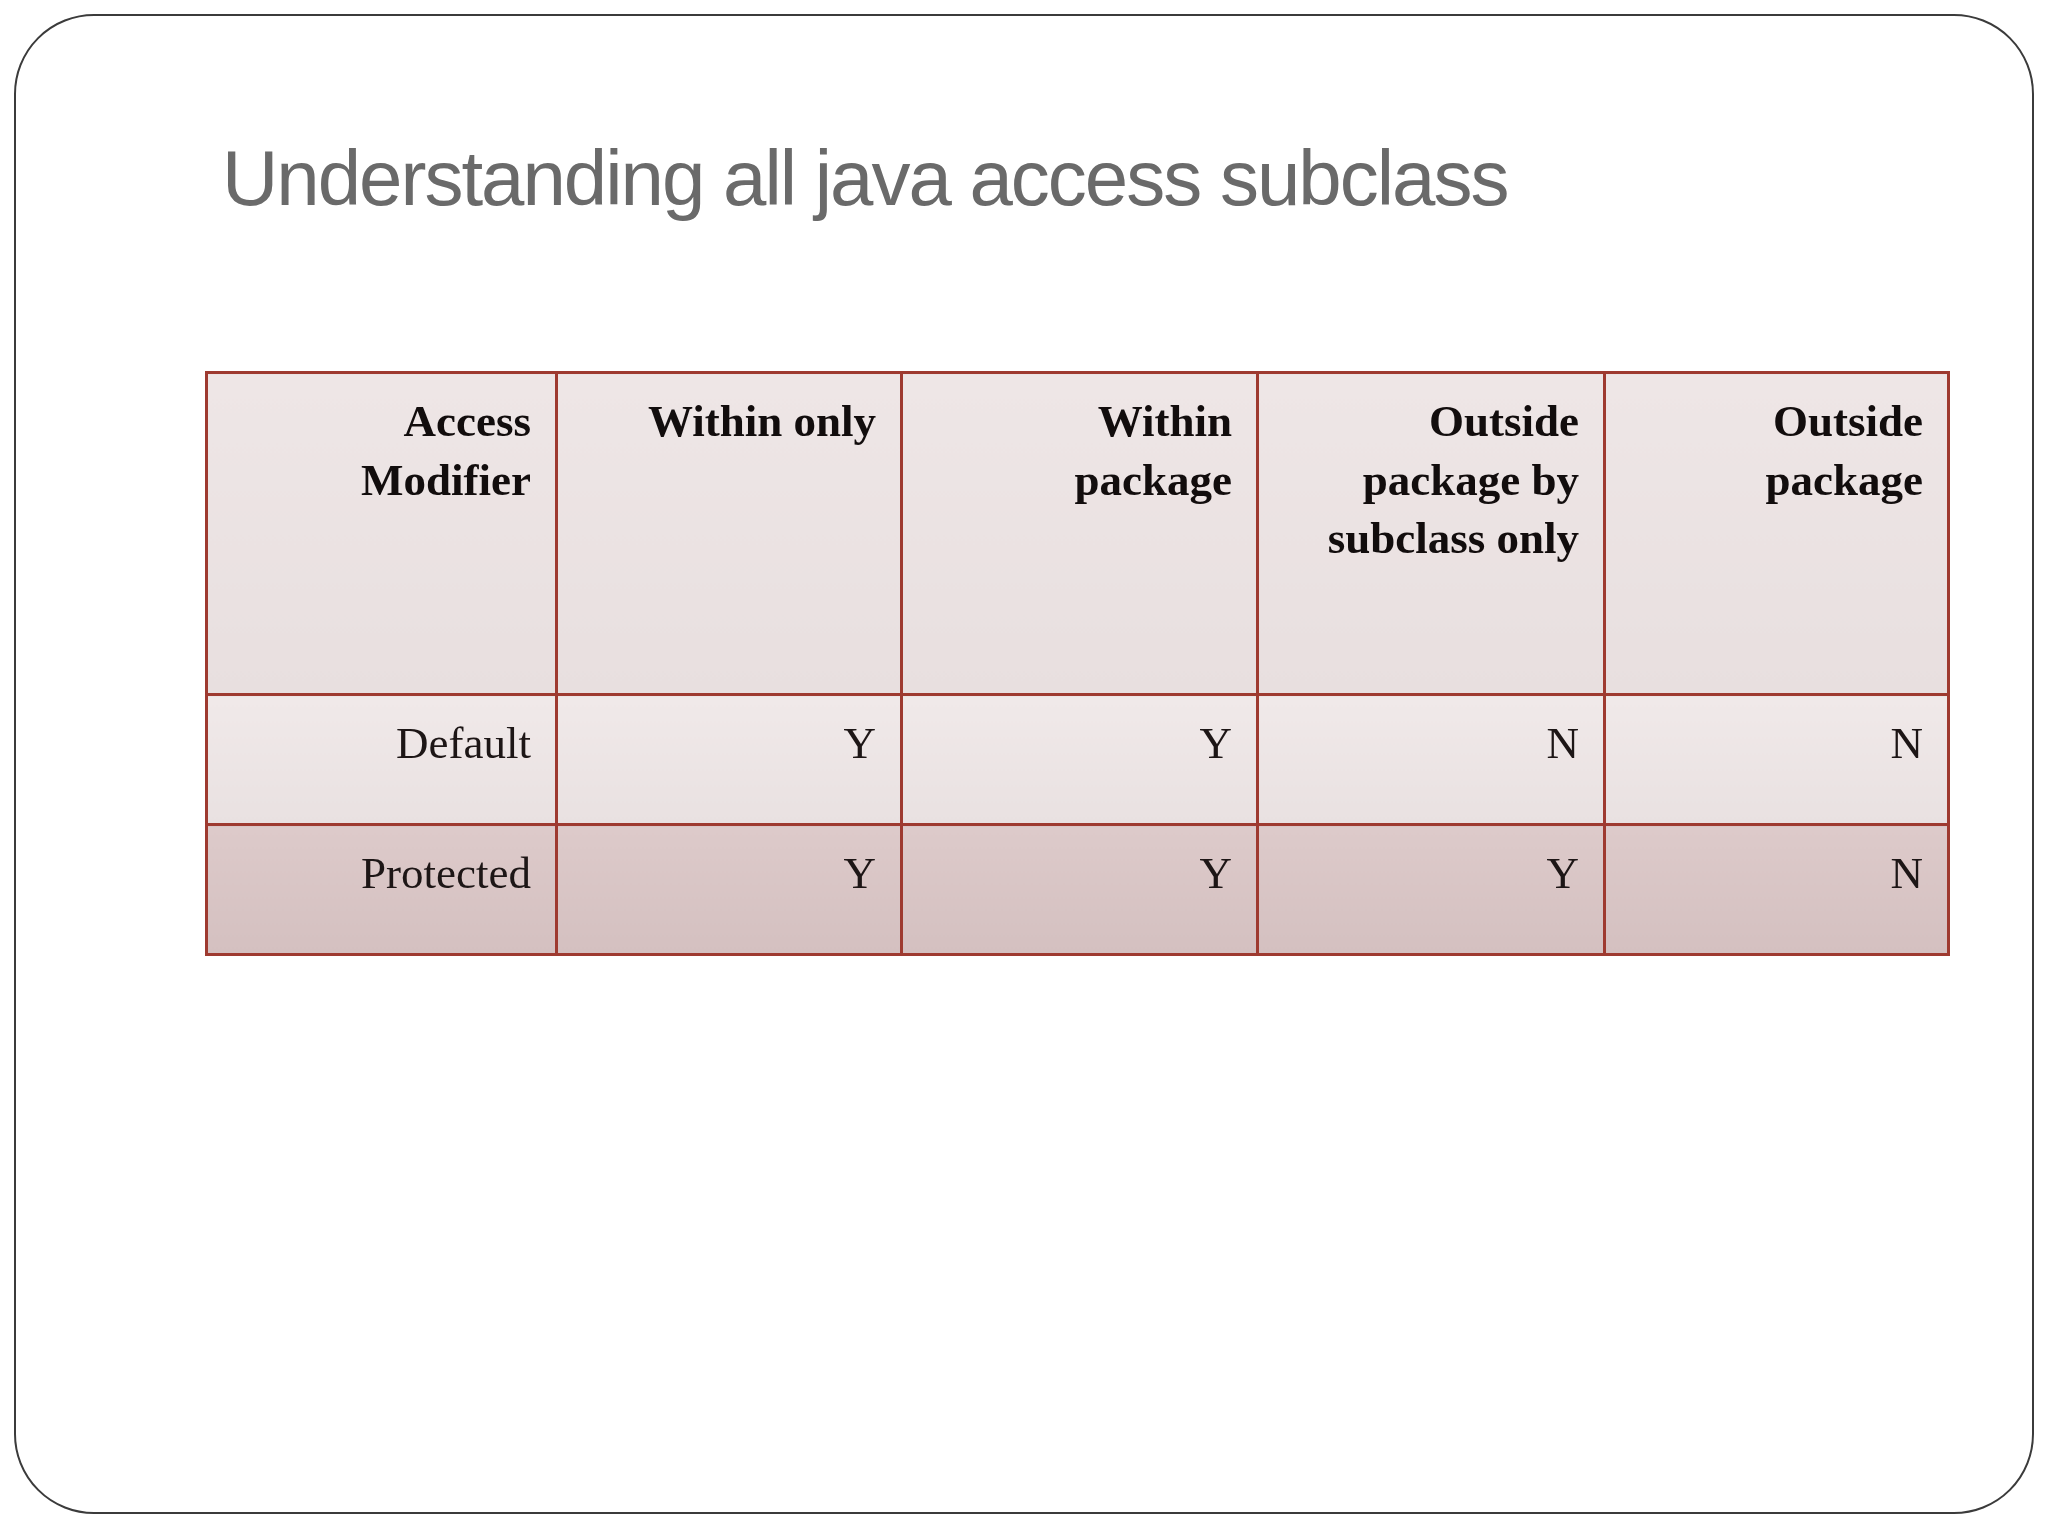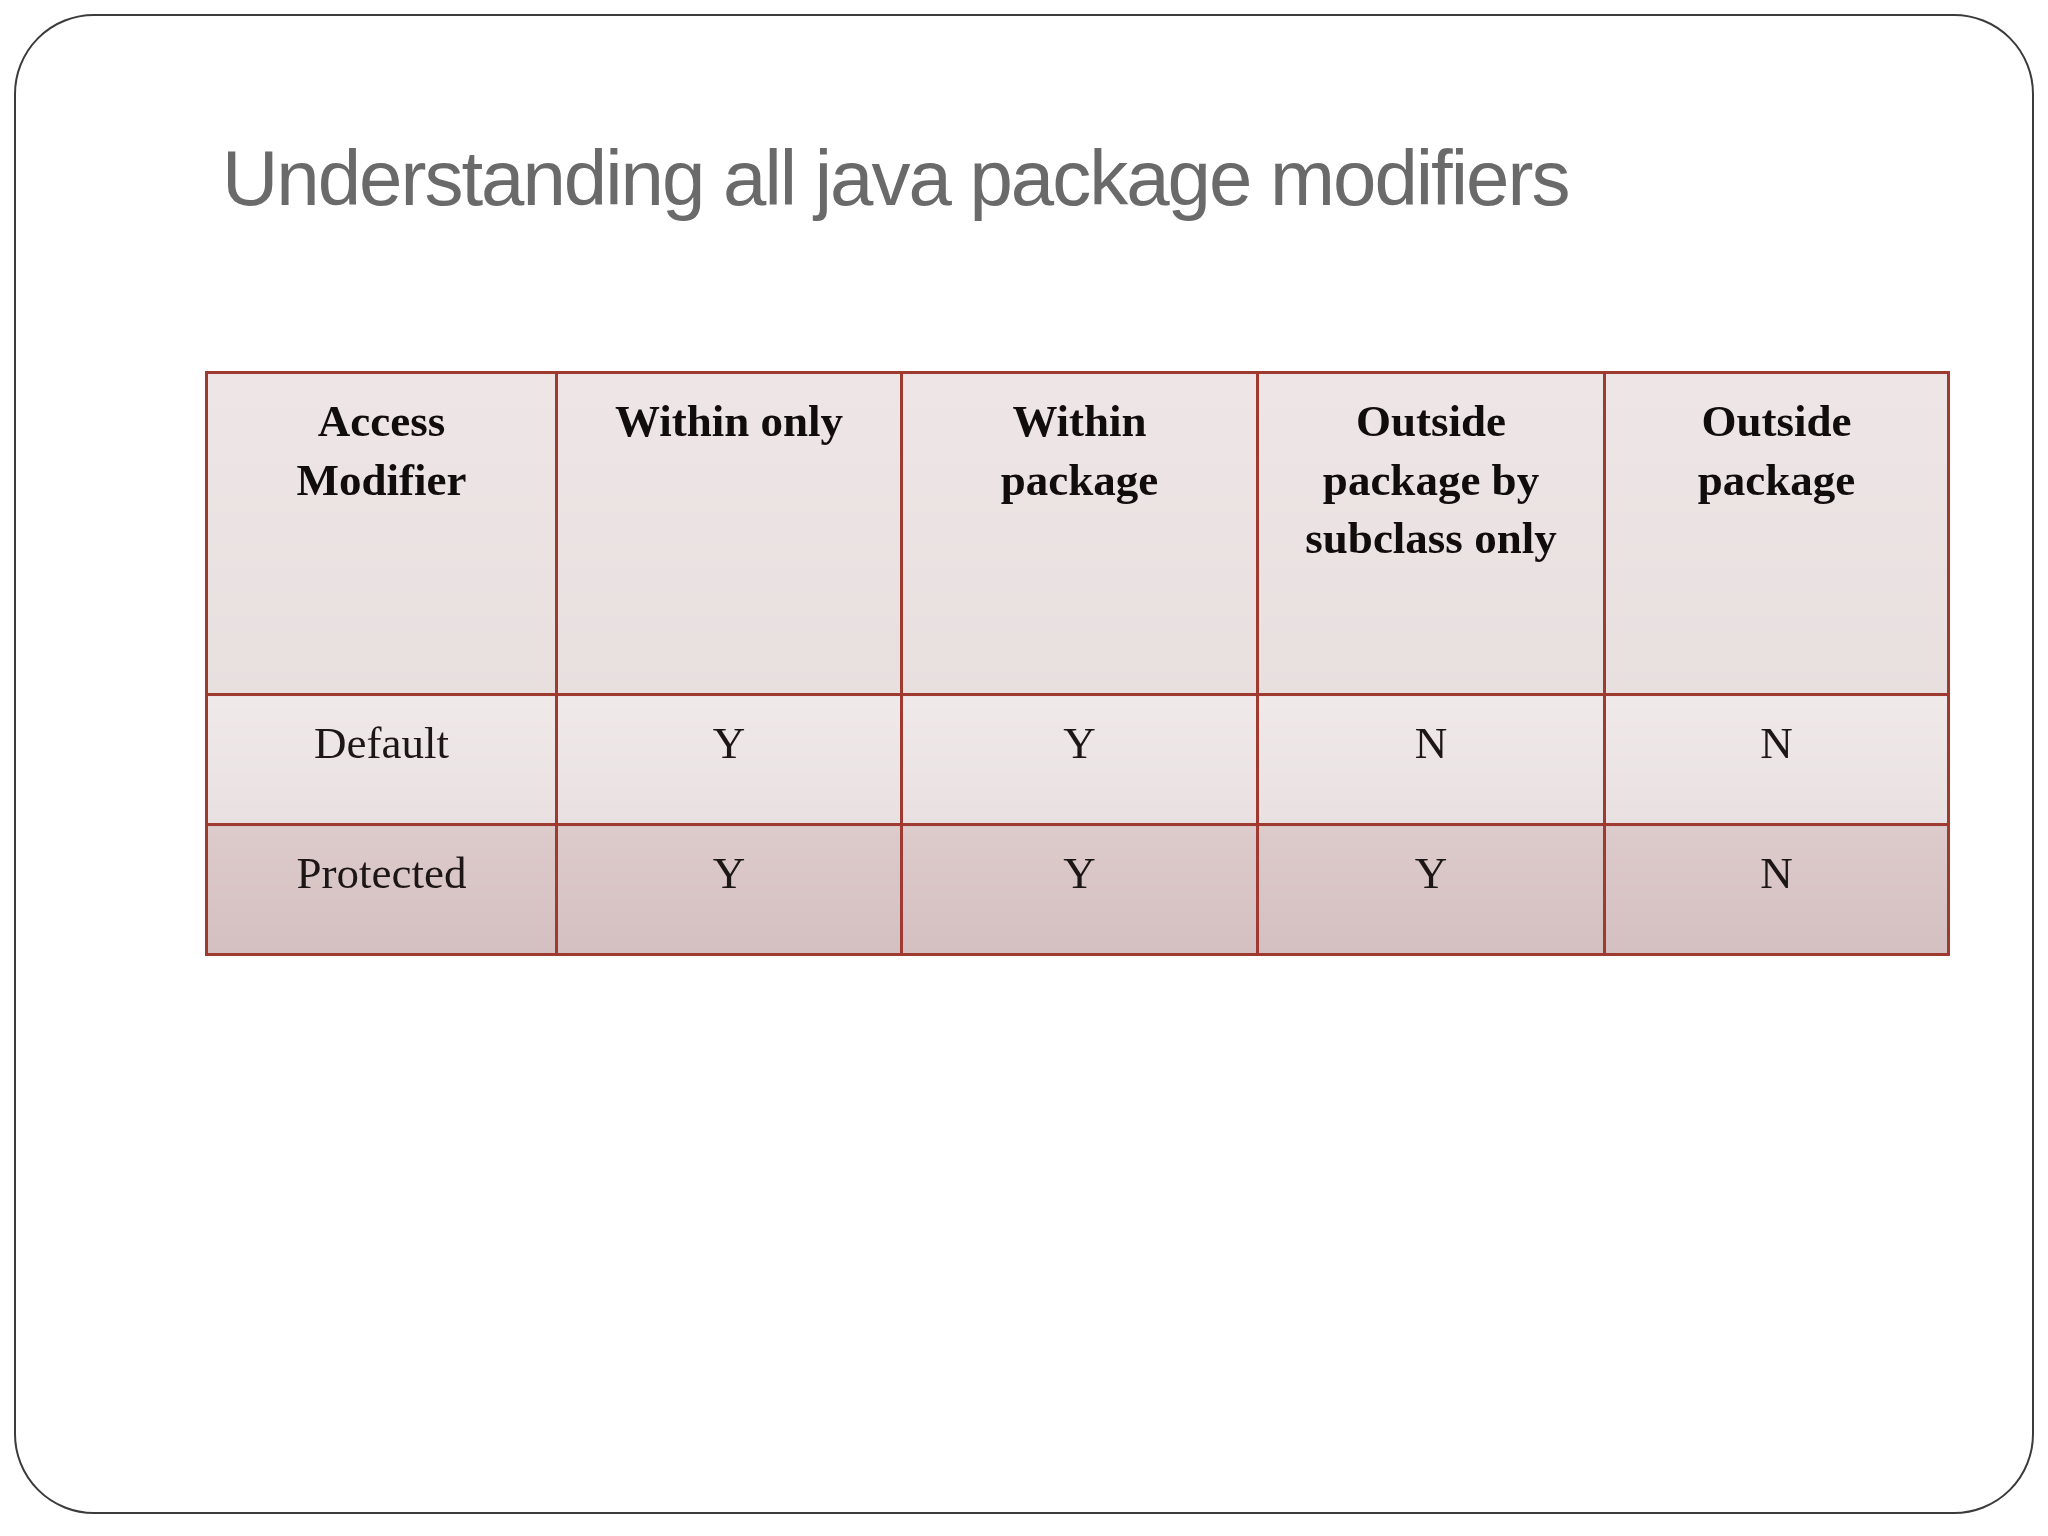--- a/index.html
+++ b/index.html
@@ -49,21 +49,21 @@
     position: absolute;
     left: 205px;
     top: 371px;
     width: 1742px;
     border-collapse: collapse;
     table-layout: fixed;
   }
   .modifiers th, .modifiers td {
     border: 3px solid var(--table_border);
     vertical-align: top;
-    text-align: center;
+    text-align: right;
     padding: 18px 24px;
     font-size: 45px;
     line-height: 1.3;
     white-space: pre-line;
     color: var(--cell_text);
     font-weight: 400;
   }
   .modifiers thead tr { height: 322px; }
   .modifiers thead th {
     font-weight: bold;
@@ -76,21 +76,21 @@
   }
   .modifiers tbody tr.band-light td, .modifiers tbody tr.band-light th {
     background: linear-gradient(to bottom, #f0e9e9, #e9e1e1);
   }
 </style>
 </head>
 <body>
 
 <div class="slide-frame"></div>
 
-<h1 class="slide-title">Understanding all java package modifiers</h1>
+<h1 class="slide-title">Understanding all java access subclass</h1>
 
 <table class="modifiers">
   <colgroup>
     <col style="width:350px">
     <col style="width:345px">
     <col style="width:356px">
     <col style="width:347px">
     <col style="width:344px">
   </colgroup>
   <thead>

